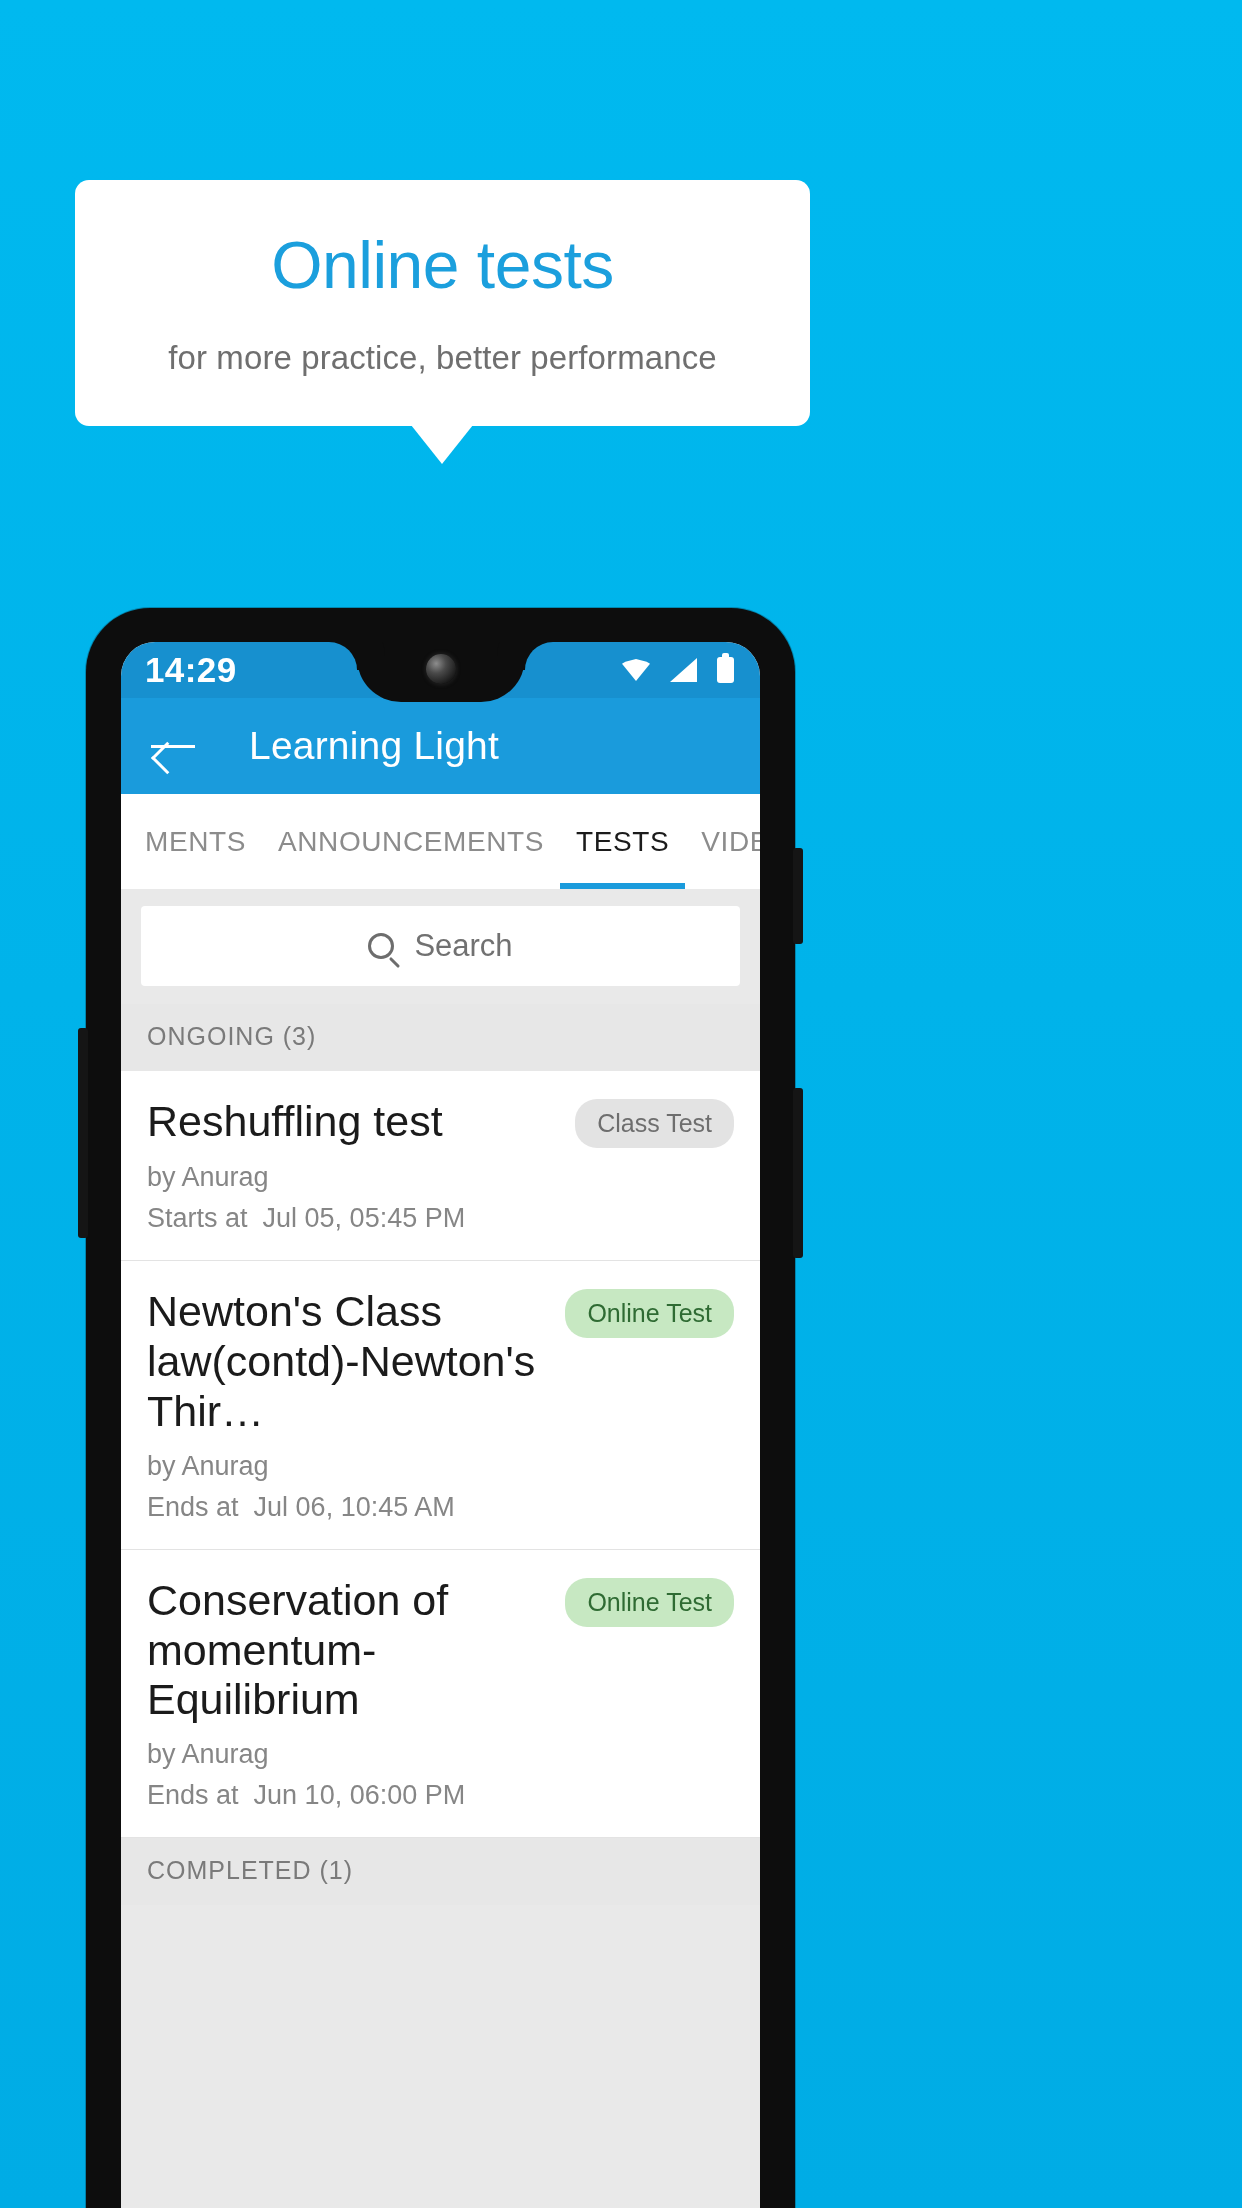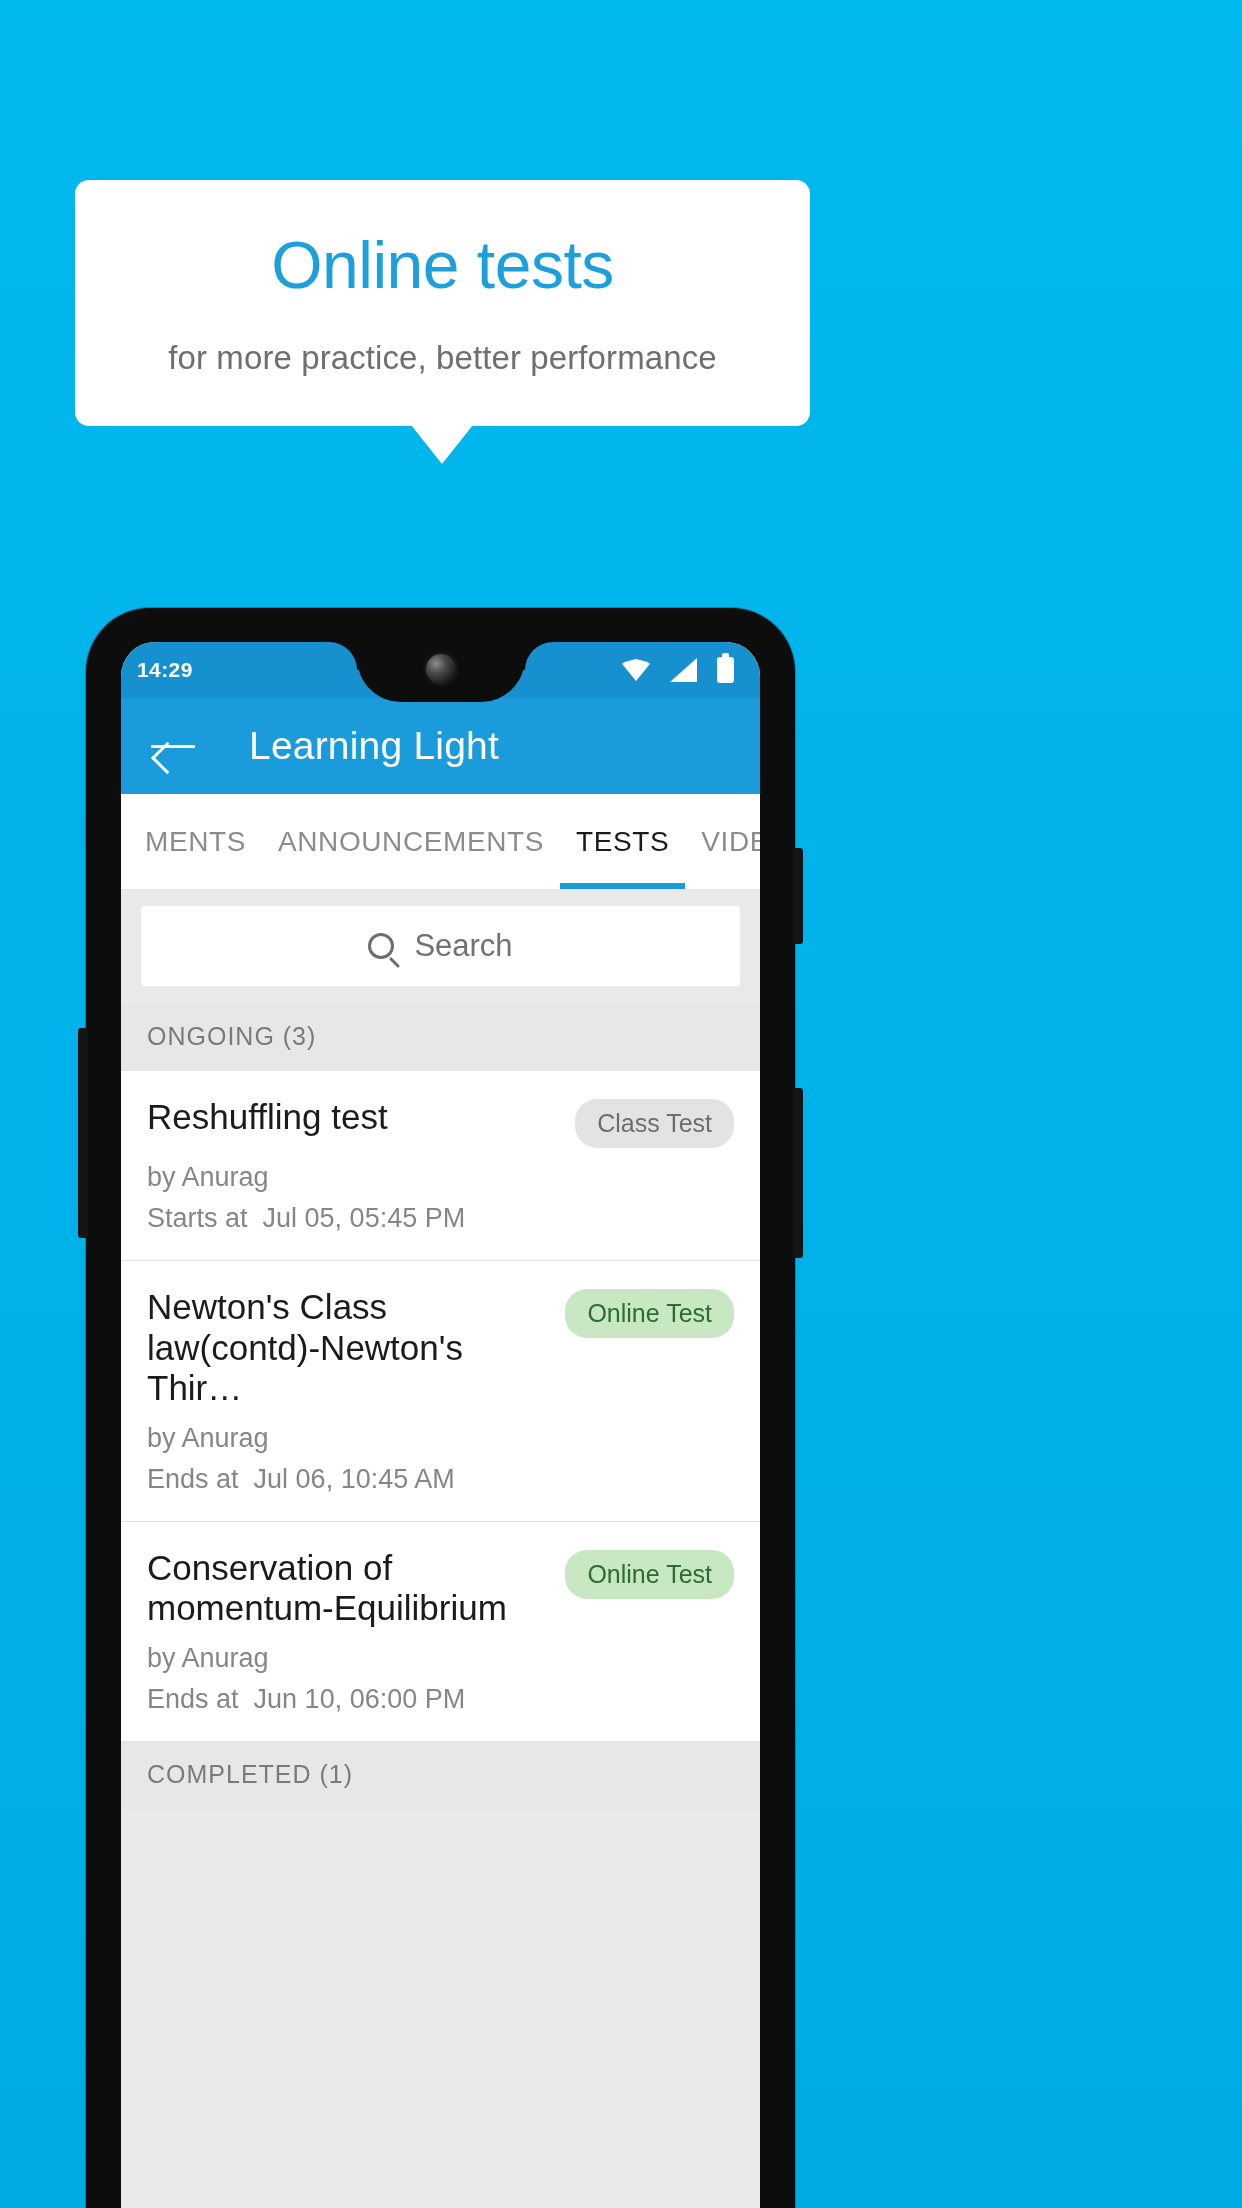--- a/index.html
+++ b/index.html
@@ -88,22 +88,22 @@
   .statusbar{
     position:relative;
     height:56px;
     background:#1790cf;
     color:#ffffff;
     display:flex;
     align-items:center;
     z-index:3;
   }
   .status-time{
-    margin-left:16px;
-    font-size:21px;
+    margin-left:24px;
+    font-size:35px;
     font-weight:700;
     letter-spacing:0.4px;
     text-align:right;
   }
   .status-icons{
     margin-left:auto;
     margin-right:26px;
     display:flex;
     align-items:center;
     gap:20px;
@@ -280,21 +280,21 @@
     border-bottom:1px solid #e3e3e3;
     position:relative;
   }
   .test-row{
     display:flex;
     align-items:flex-start;
     justify-content:space-between;
     gap:14px;
   }
   .test-title{
-    font-size:35px;
+    font-size:43px;
     color:#1b1b1b;
     line-height:1.16;
     max-width:440px;
     font-weight:400;
   }
   .badge{
     flex:none;
     border-radius:22px;
     padding:10px 22px;
     font-size:25px;

